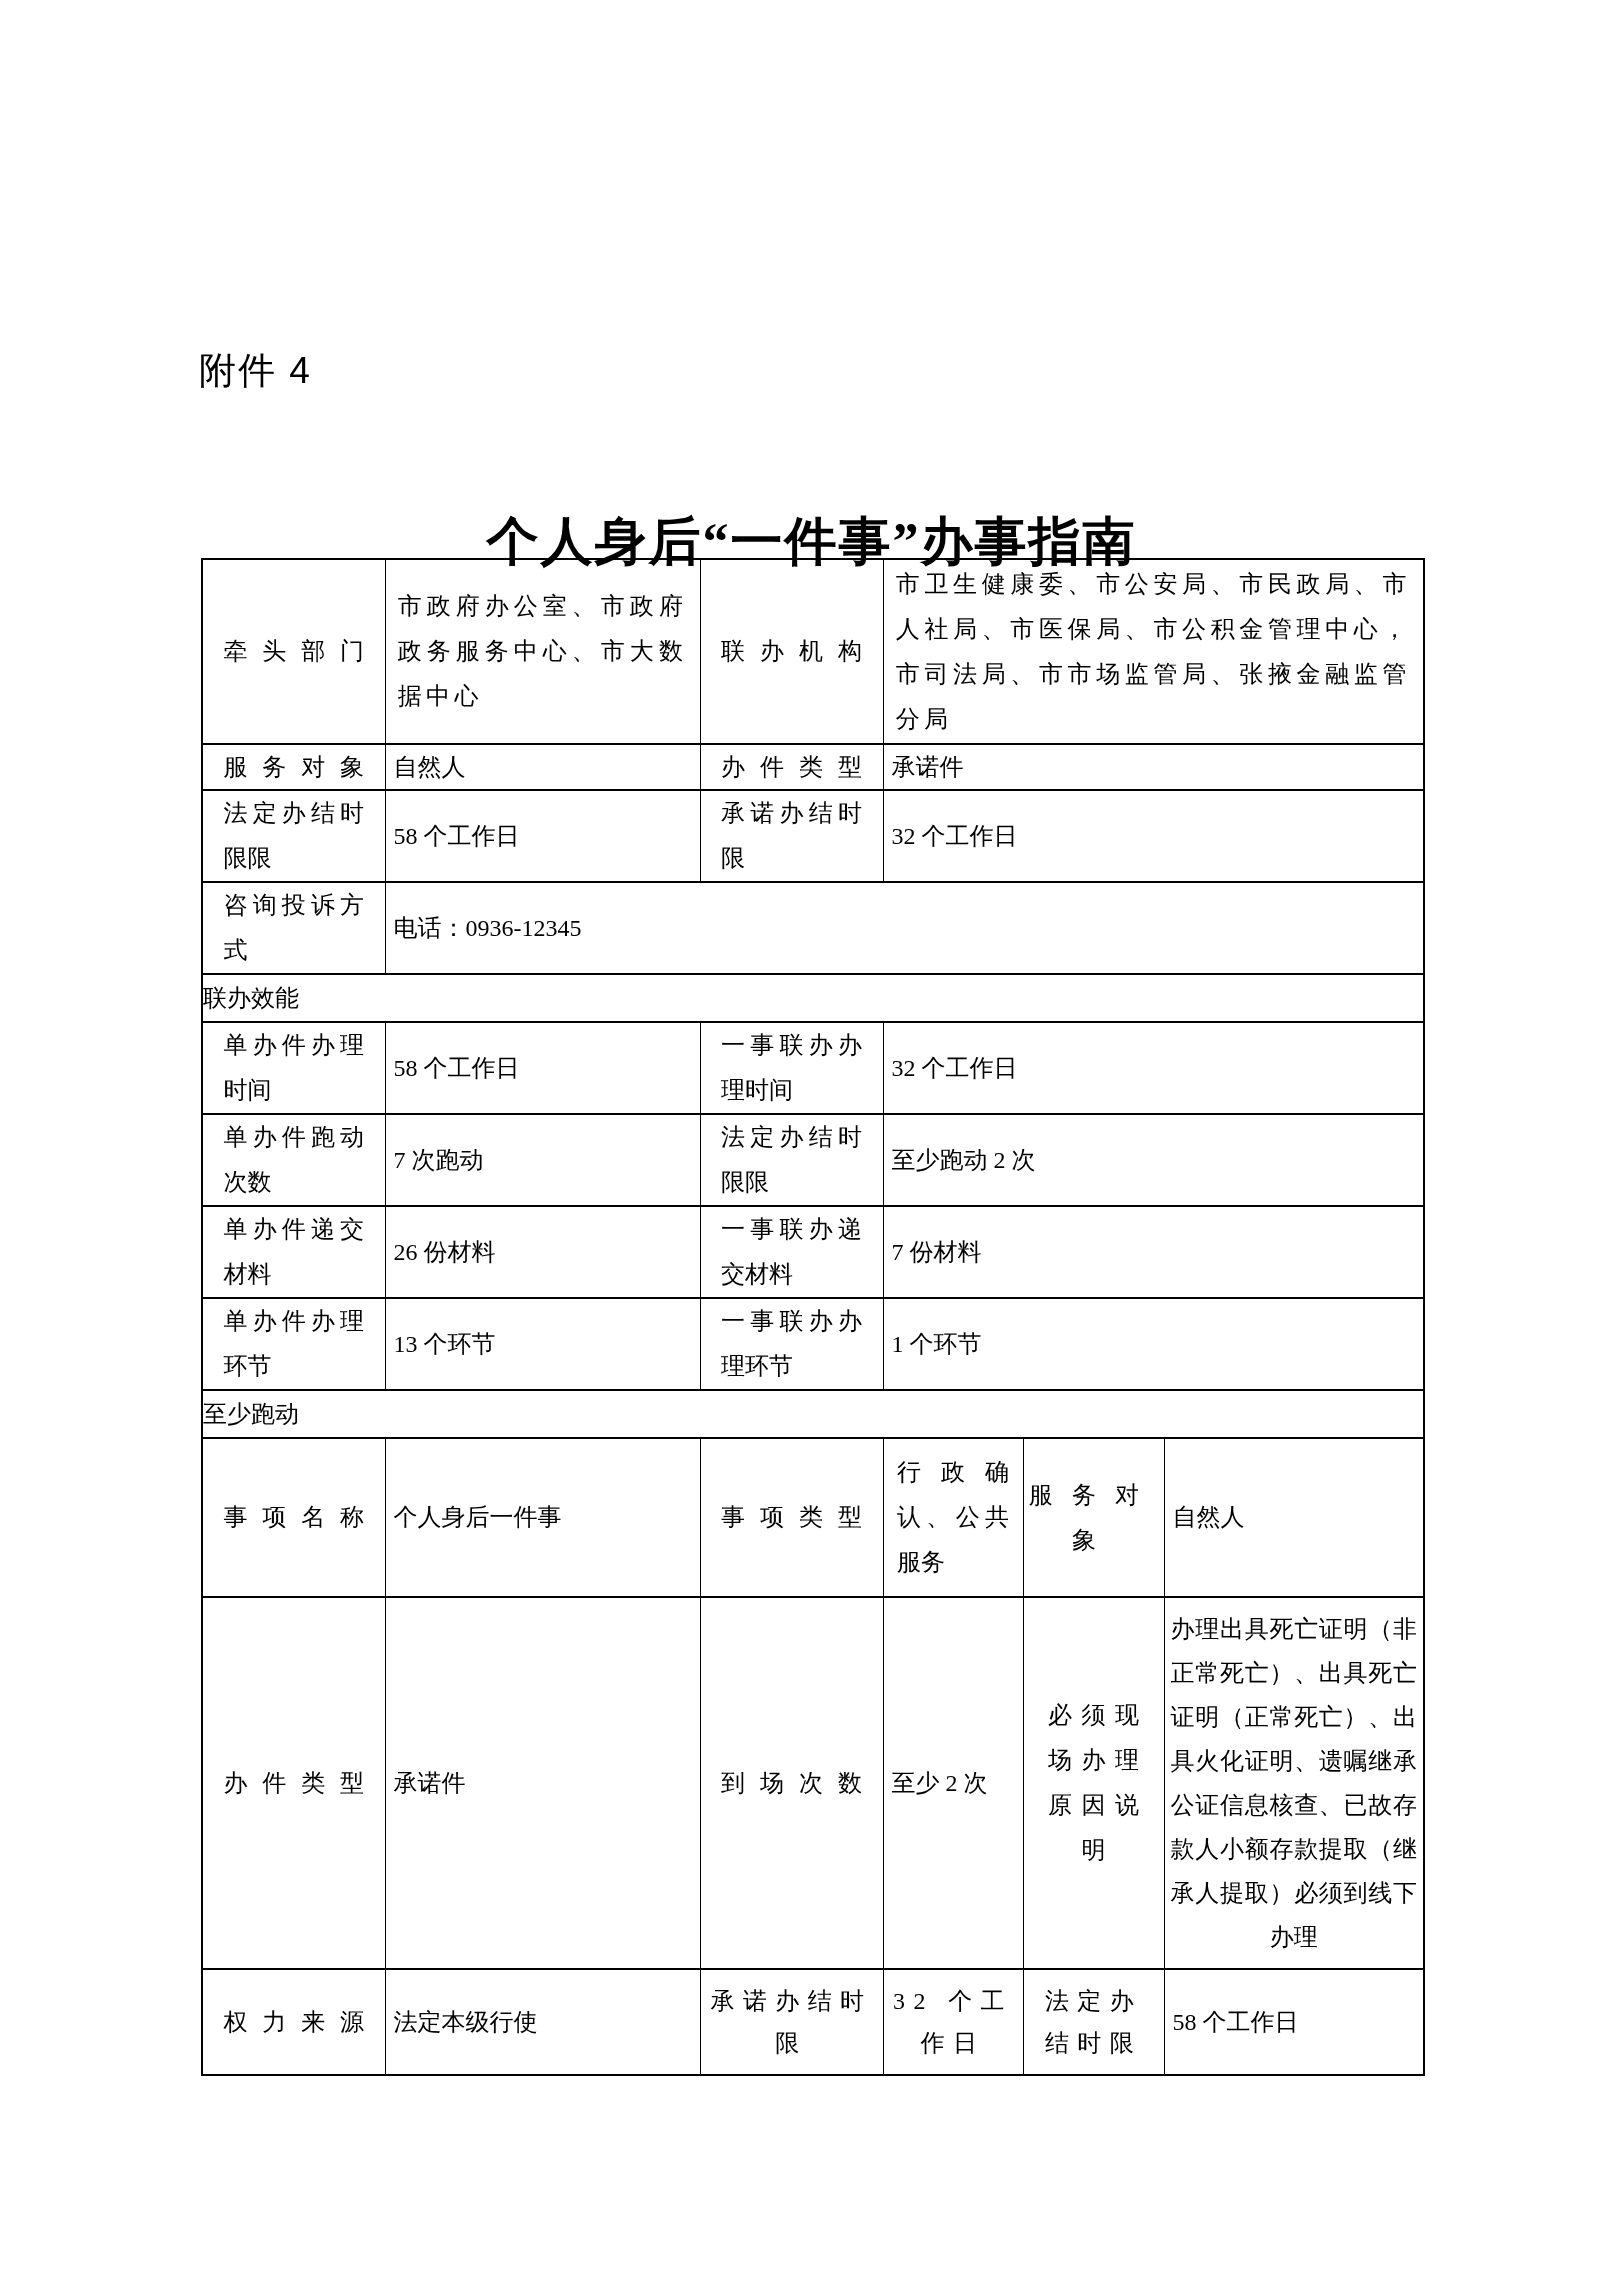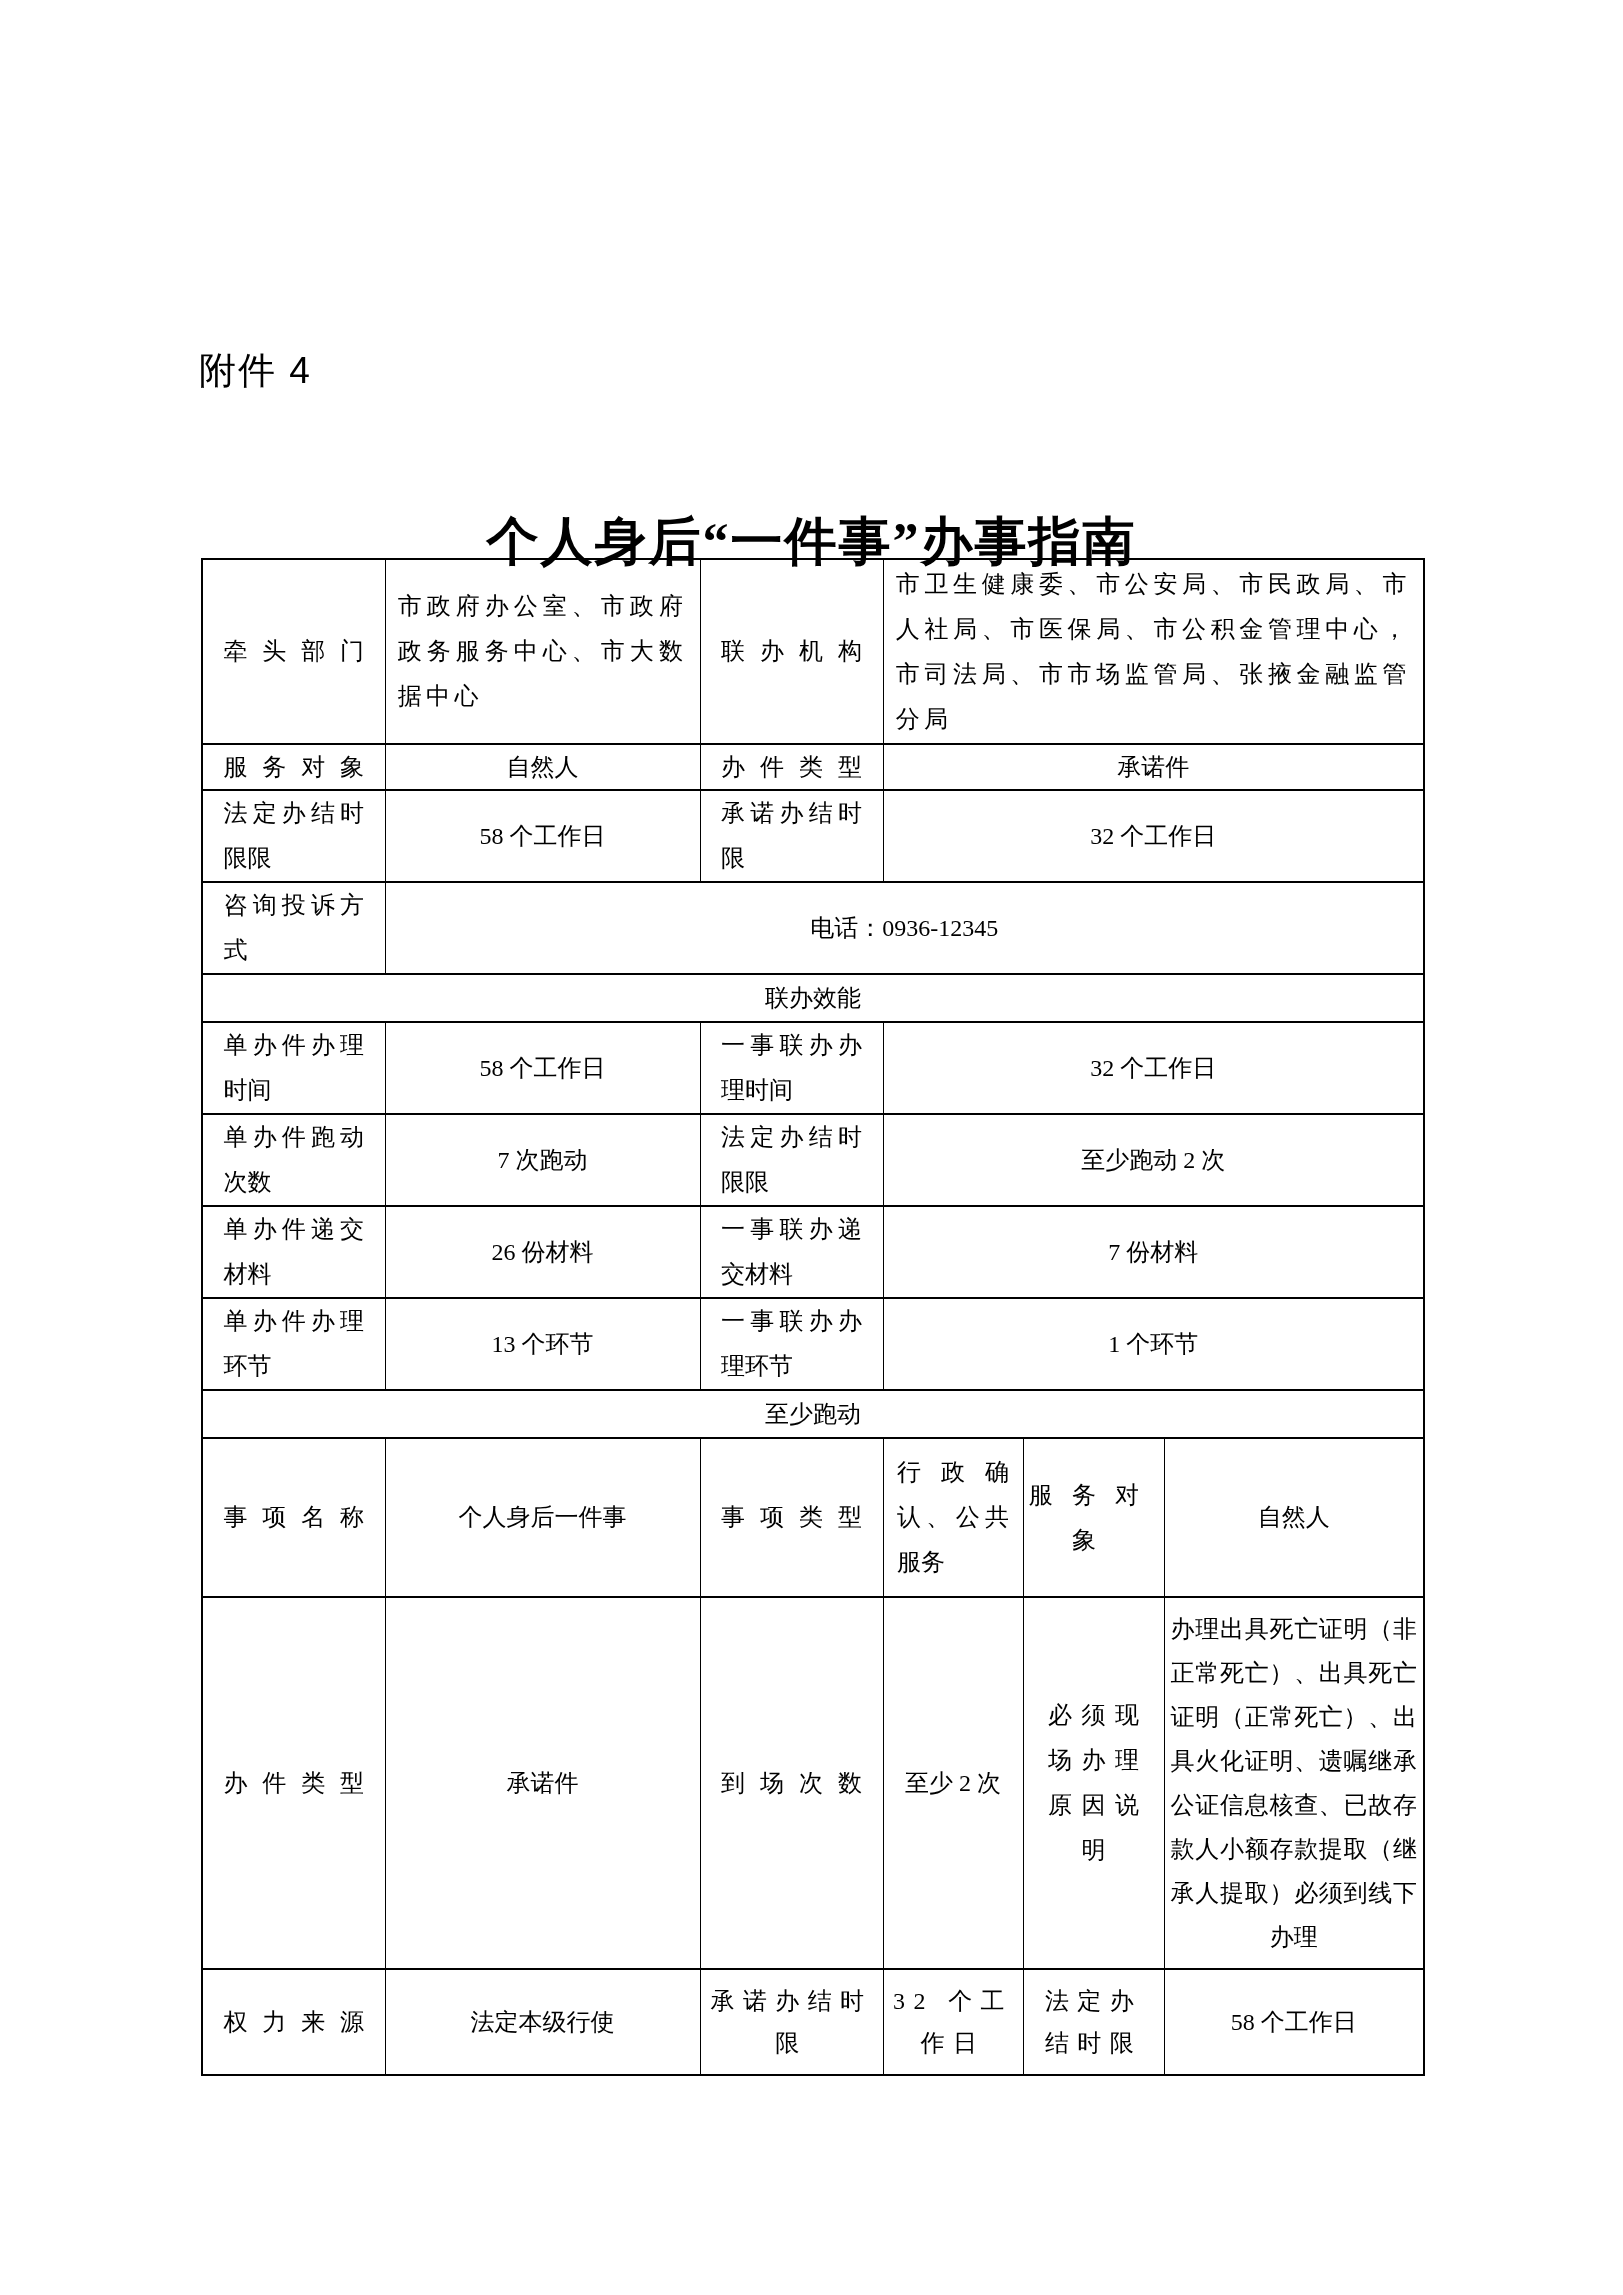--- a/index.html
+++ b/index.html
@@ -28,26 +28,26 @@
   .lbl1{text-align:justify;text-align-last:justify;padding:0 20.5px;line-height:41px}
   
   .lbl2{text-align:justify;text-align-last:left;padding:0 20.5px;line-height:45px}
   
   .lblc{text-align:justify;text-align-last:center;padding:0 24.5px;line-height:45px}
   
   .just{text-align:justify;text-align-last:left;padding:0 12.3px;line-height:45px;letter-spacing:0.18em}
   
   .justc{text-align:justify;text-align-last:center;padding:0 6px;line-height:44px}
   
-  .val{text-align:center;padding:0 8px;line-height:41px}
+  .val{padding:0 8px;line-height:41px}
   
   .val2{text-align:center;letter-spacing:0.35em;line-height:42px;padding:0 5.5px}
   
   .ls2{text-align:center;letter-spacing:0.8em;line-height:45px;padding:0 2.7px}
-  .hdr{text-align:center;line-height:41px}
+  .hdr{line-height:41px}
 </style>
 </head>
 <body>
 
 <div class="attachment">附件 4</div>
 <div class="doc-title">个人身后“一件事”办事指南</div>
 
 <table class="guide">
   <colgroup>
     <col style="width:183px">

